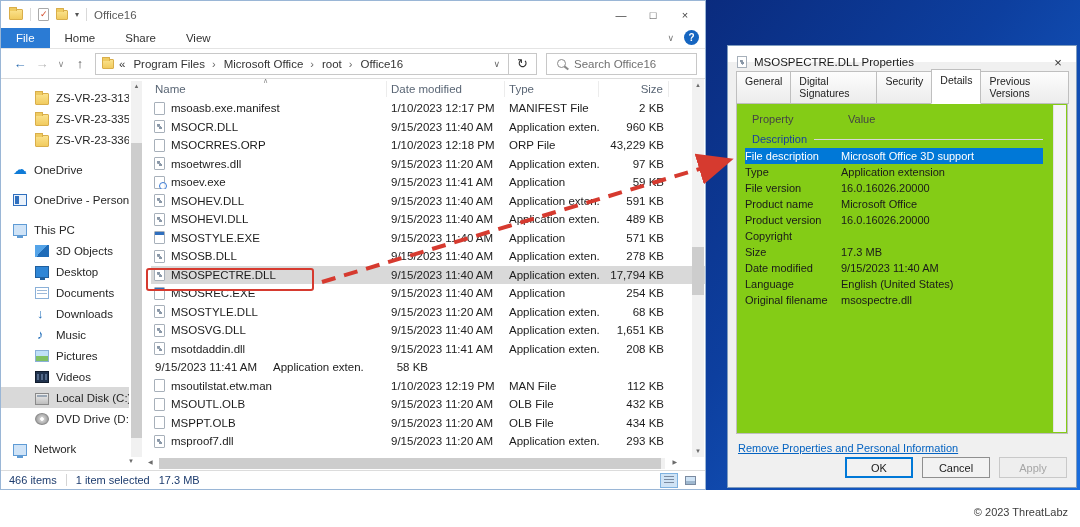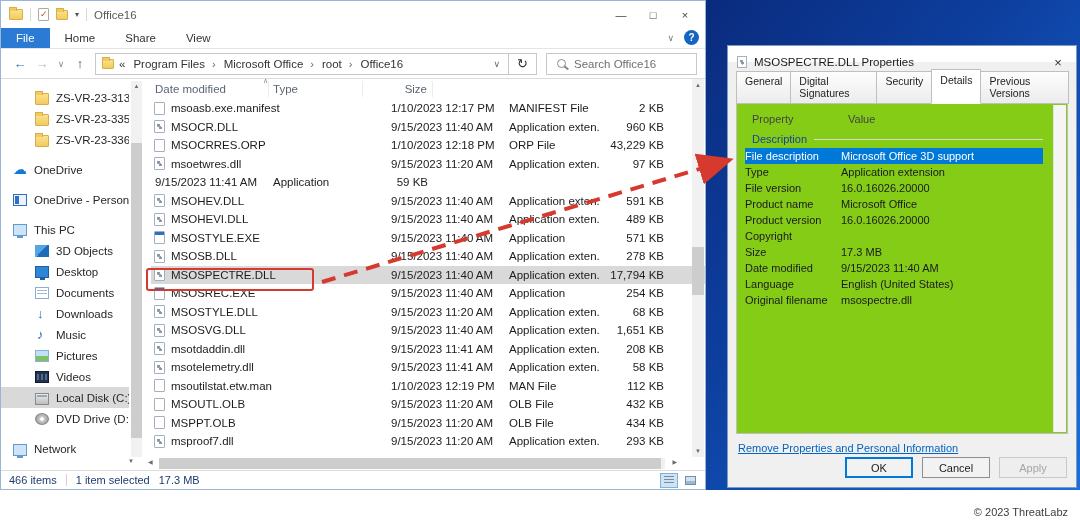--- a/index.html
+++ b/index.html
@@ -320,20 +320,21 @@
           </div>
         </div>
       <div class="sb-scroll" style="left:130px; right:auto; width:11px;">
         <span class="scroll-arrow" style="top:2px;">▲</span>
         <span class="thumb"></span>
       </div>
 
       <div class="filearea">
         <div class="cols">
           <span class="sort-caret">∧</span>
+          <span class="col col-name">Name</span>
           <span class="col col-date">Date modified</span>
           <span class="col col-type">Type</span>
           <span class="col col-size">Size</span>
         </div>
         <div class="rows">
 
             <div class="file-row">
               <span class="c-name">
                 <span class="icon-slot ic-doc"></span>
                 <span>msoasb.exe.manifest</span>
@@ -367,20 +368,24 @@
               <span class="c-name">
                 <span class="icon-slot ic-dll"></span>
                 <span>msoetwres.dll</span>
               </span>
               <span class="c-date">9/15/2023 11:20 AM</span>
               <span class="c-type">Application exten...</span>
               <span class="c-size">97 KB</span>
             </div>
 
             <div class="file-row">
+              <span class="c-name">
+                <span class="icon-slot ic-searchdoc"></span>
+                <span>msoev.exe</span>
+              </span>
               <span class="c-date">9/15/2023 11:41 AM</span>
               <span class="c-type">Application</span>
               <span class="c-size">59 KB</span>
             </div>
 
             <div class="file-row">
               <span class="c-name">
                 <span class="icon-slot ic-dll"></span>
                 <span>MSOHEV.DLL</span>
               </span>
@@ -463,24 +468,20 @@
               <span class="c-name">
                 <span class="icon-slot ic-dll"></span>
                 <span>msotdaddin.dll</span>
               </span>
               <span class="c-date">9/15/2023 11:41 AM</span>
               <span class="c-type">Application exten...</span>
               <span class="c-size">208 KB</span>
             </div>
 
             <div class="file-row">
-              <span class="c-name">
-                <span class="icon-slot ic-dll"></span>
-                <span>msotelemetry.dll</span>
-              </span>
               <span class="c-date">9/15/2023 11:41 AM</span>
               <span class="c-type">Application exten...</span>
               <span class="c-size">58 KB</span>
             </div>
 
             <div class="file-row">
               <span class="c-name">
                 <span class="icon-slot ic-doc"></span>
                 <span>msoutilstat.etw.man</span>
               </span>

